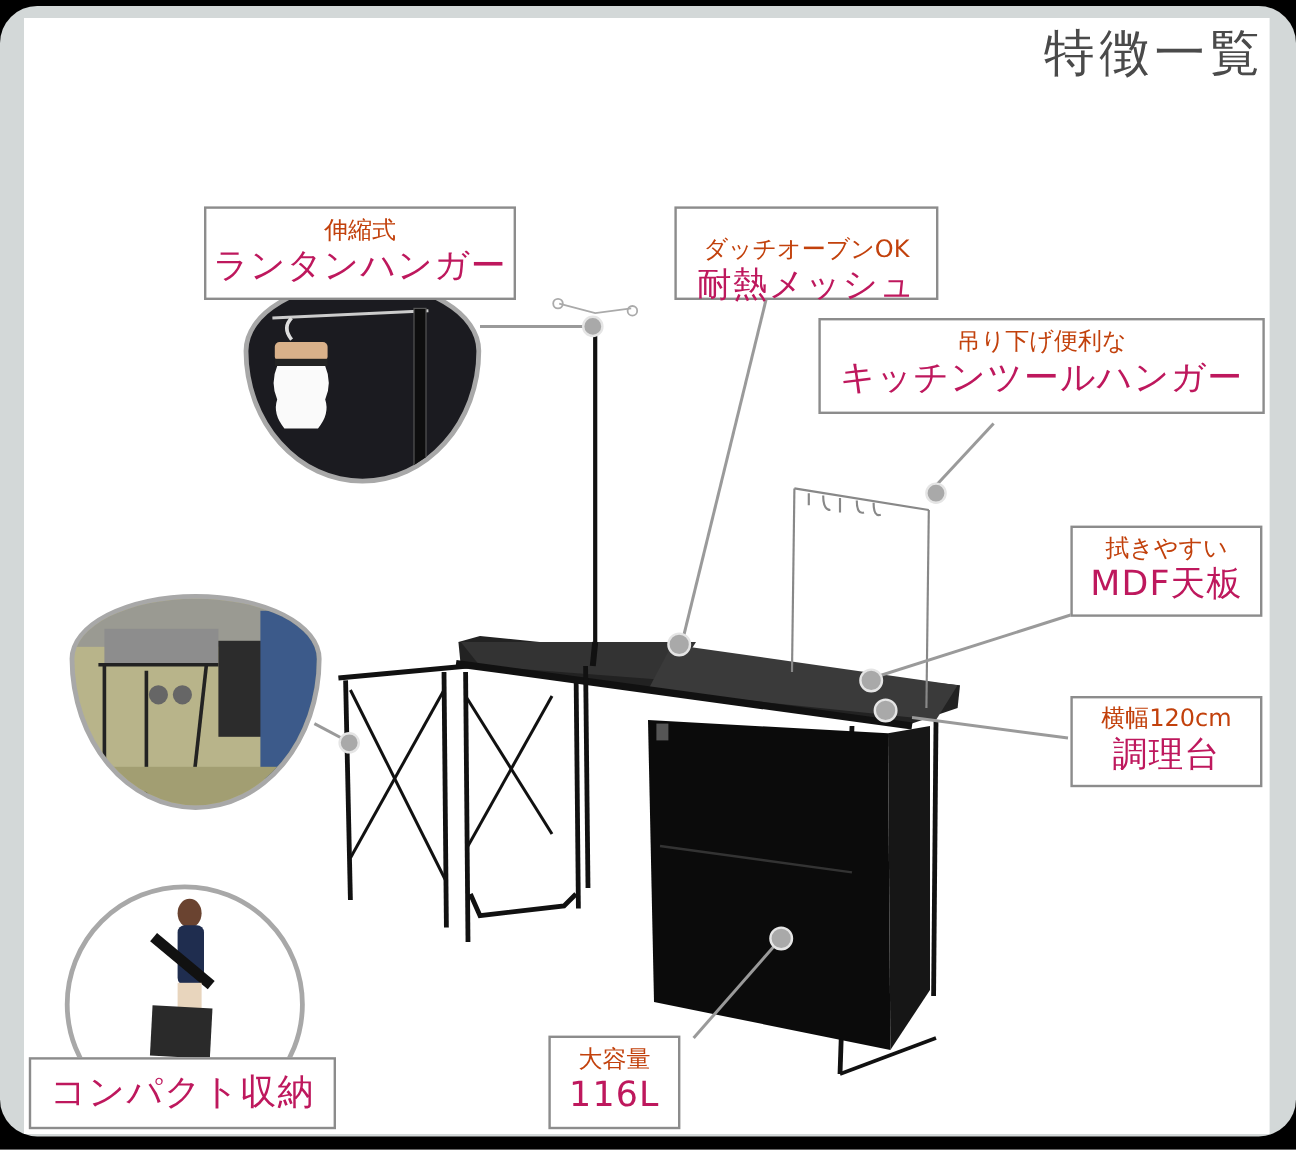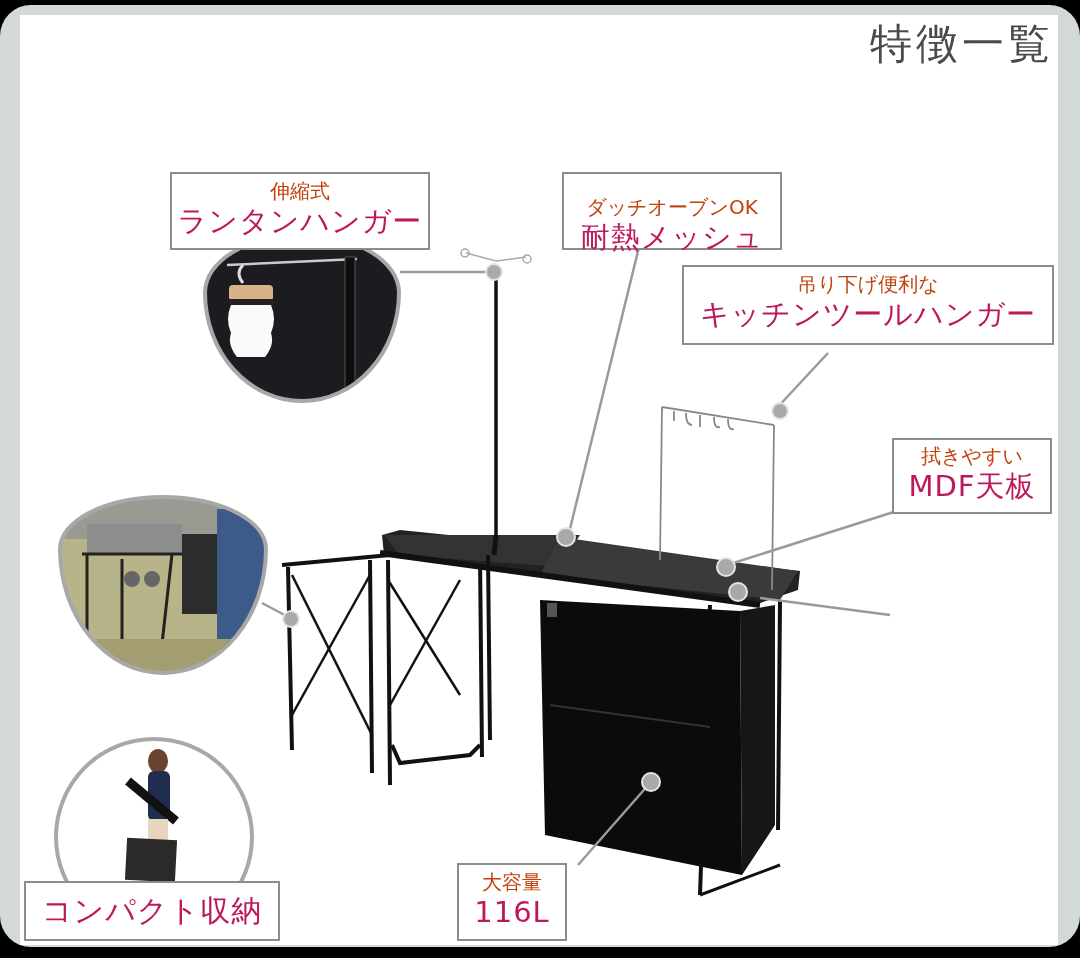--- a/index.html
+++ b/index.html
@@ -136,20 +136,24 @@
           <circle cx="90" cy="80" r="8" fill="#666"></circle>
       <rect x="0" y="140" width="210" height="40" fill="#a29e72"></rect>
     </svg>
   </div>
 
   <div class="label" style="left:872px;top:423px;width:160px;height:76px;padding-top:3px;">
     <span class="sub">拭きやすい</span>
     <span class="main">MDF天板</span>
   </div>
 
+  <div class="label" style="left:872px;top:565px;width:160px;height:76px;padding-top:3px;">
+    <span class="sub">横幅120cm</span>
+    <span class="main">調理台</span>
+  </div>
 
   <div class="label" style="left:437px;top:848px;width:110px;height:78px;padding-top:4px;">
     <span class="sub">大容量</span>
     <span class="main">116L</span>
   </div>
 
   <div class="inset" style="left:34px;top:722px;width:200px;height:200px;background:#fff;">
     <svg width="200" height="200" viewBox="0 0 200 200">
       <ellipse cx="100" cy="20" rx="10" ry="12" fill="#6a4330"></ellipse>
       <rect x="90" y="30" width="22" height="50" rx="6" fill="#1f2d4f"></rect>

